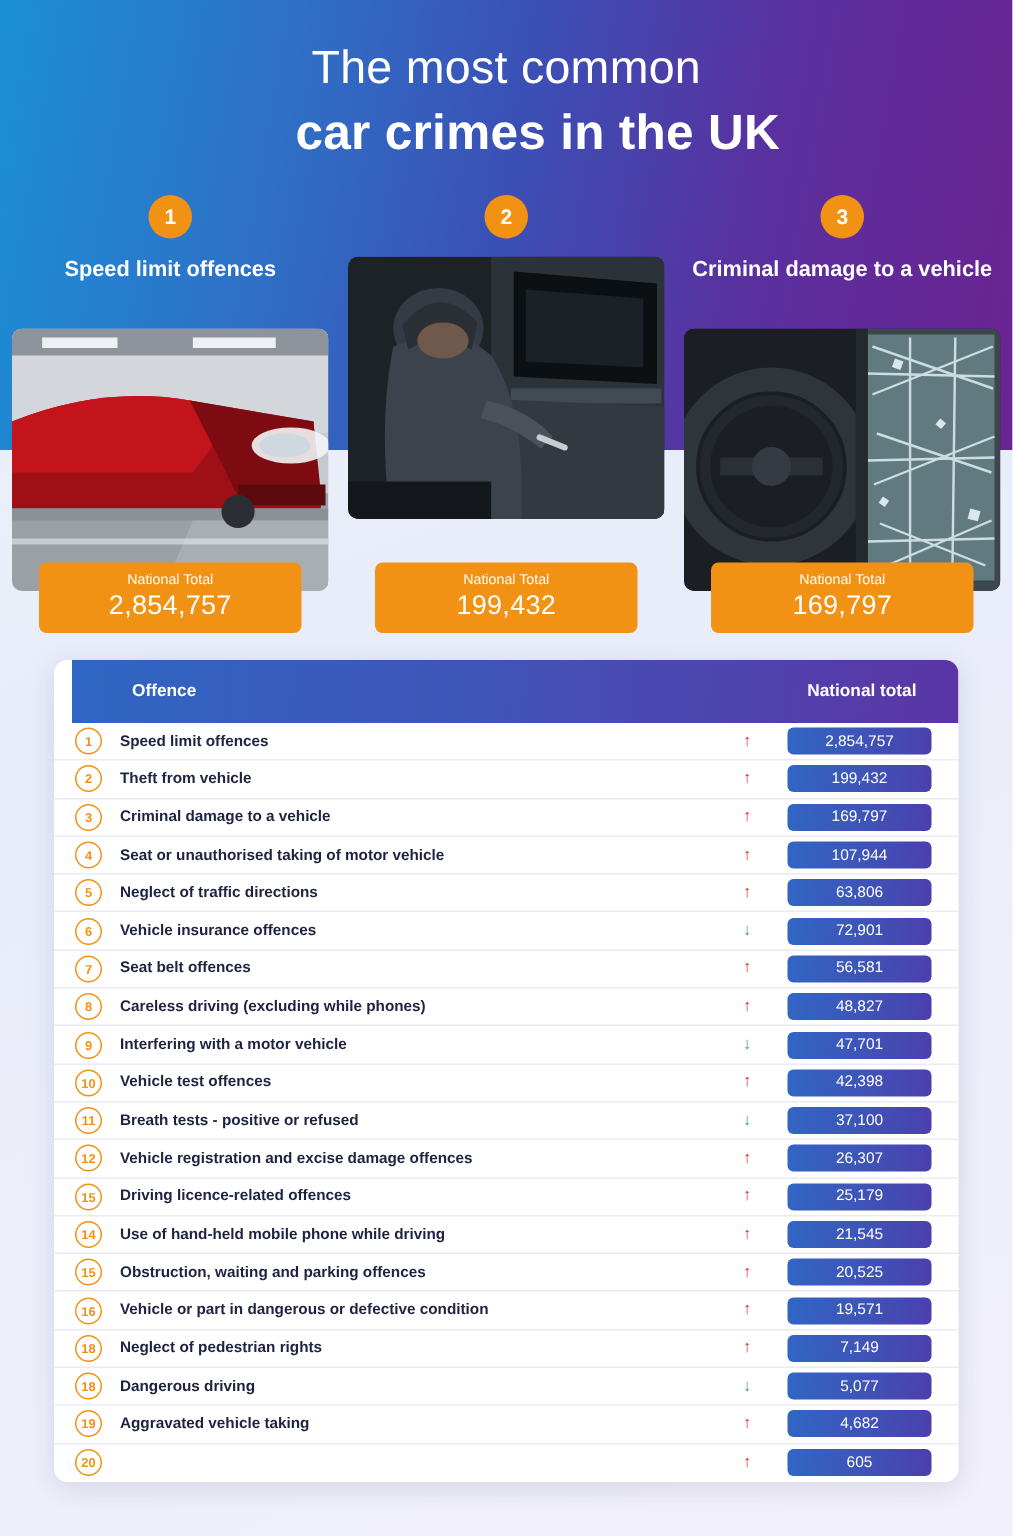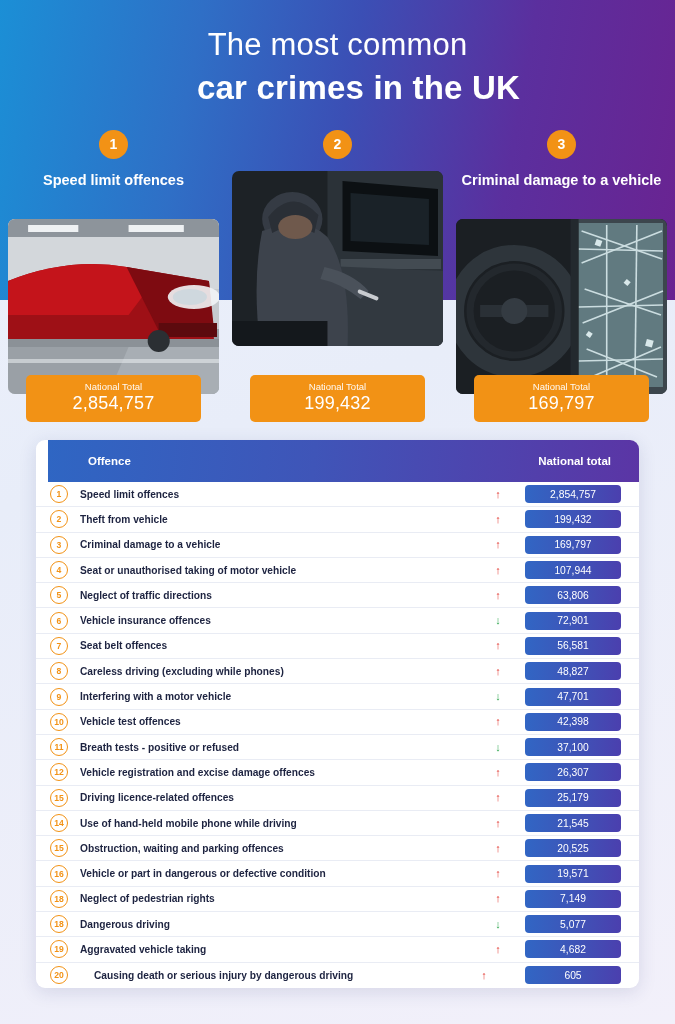--- a/index.html
+++ b/index.html
@@ -129,21 +129,21 @@
   .th-offence { padding-left: 40px; }
   .th-total { margin-left: auto; padding-right: 28px; }
 
   .row {
     display: flex;
     align-items: center;
     height: 25.3px;
     border-bottom: 1px solid #e9ecf4;
     padding-left: 14px;
   }
-  .row:last-child { border-bottom: none; gap: 14px; }
+  .row:last-child { border-bottom: none; }
   .row-num {
     width: 18px; height: 18px;
     flex: 0 0 18px;
     border-radius: 50%;
     border: 1.4px solid #f29215;
     color: #f29215;
     font-size: 8.6px;
     font-weight: 700;
     display: flex; align-items: center; justify-content: center;
   }
@@ -401,18 +401,17 @@
         <div class="value-pill">5,077</div>
       </div>
       <div class="row">
         <div class="row-num">19</div>
         <div class="row-label">Aggravated vehicle taking</div>
         <div class="arrow up">↑</div>
         <div class="value-pill">4,682</div>
       </div>
       <div class="row">
         <div class="row-num">20</div>
-        <div class="row-label">Causing death or serious injury by dangerous driving</div>
         <div class="arrow up">↑</div>
         <div class="value-pill">605</div>
       </div>
     </div>
 </div>
 
 </body></html>

